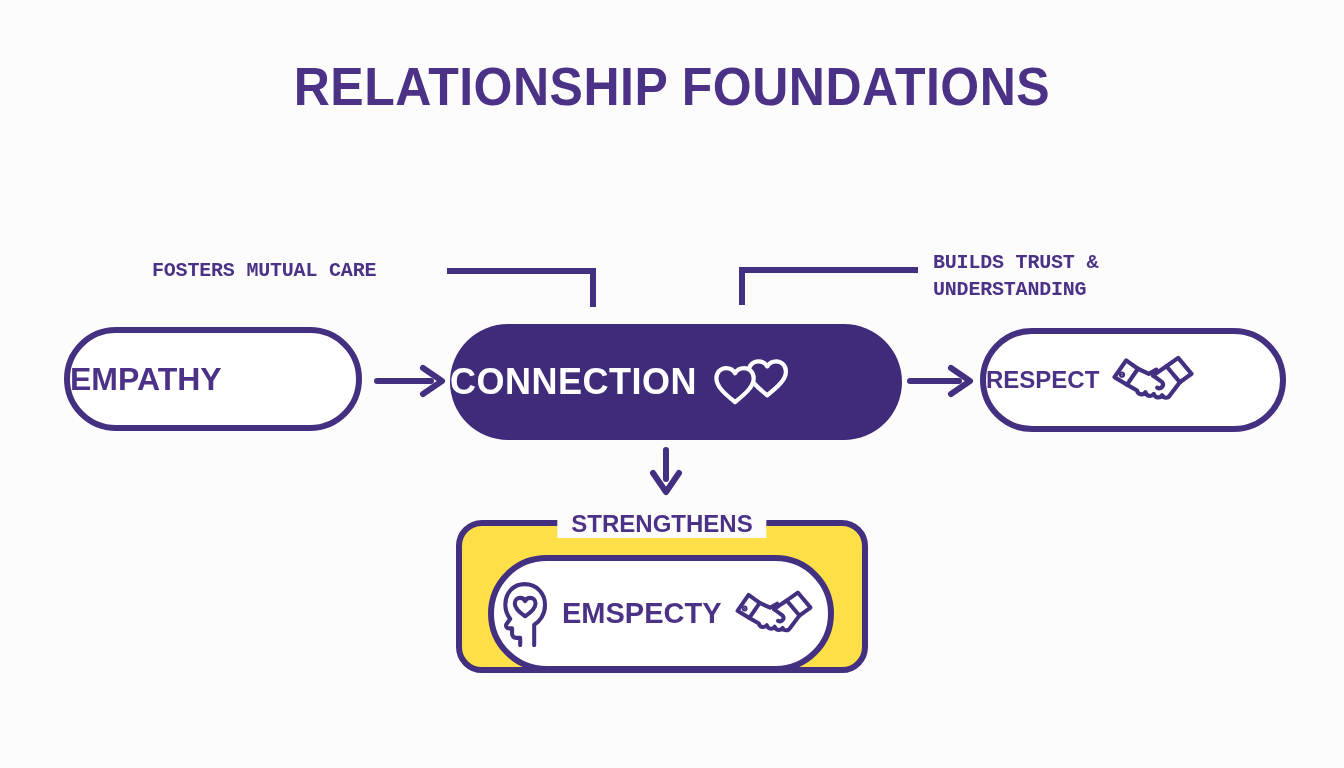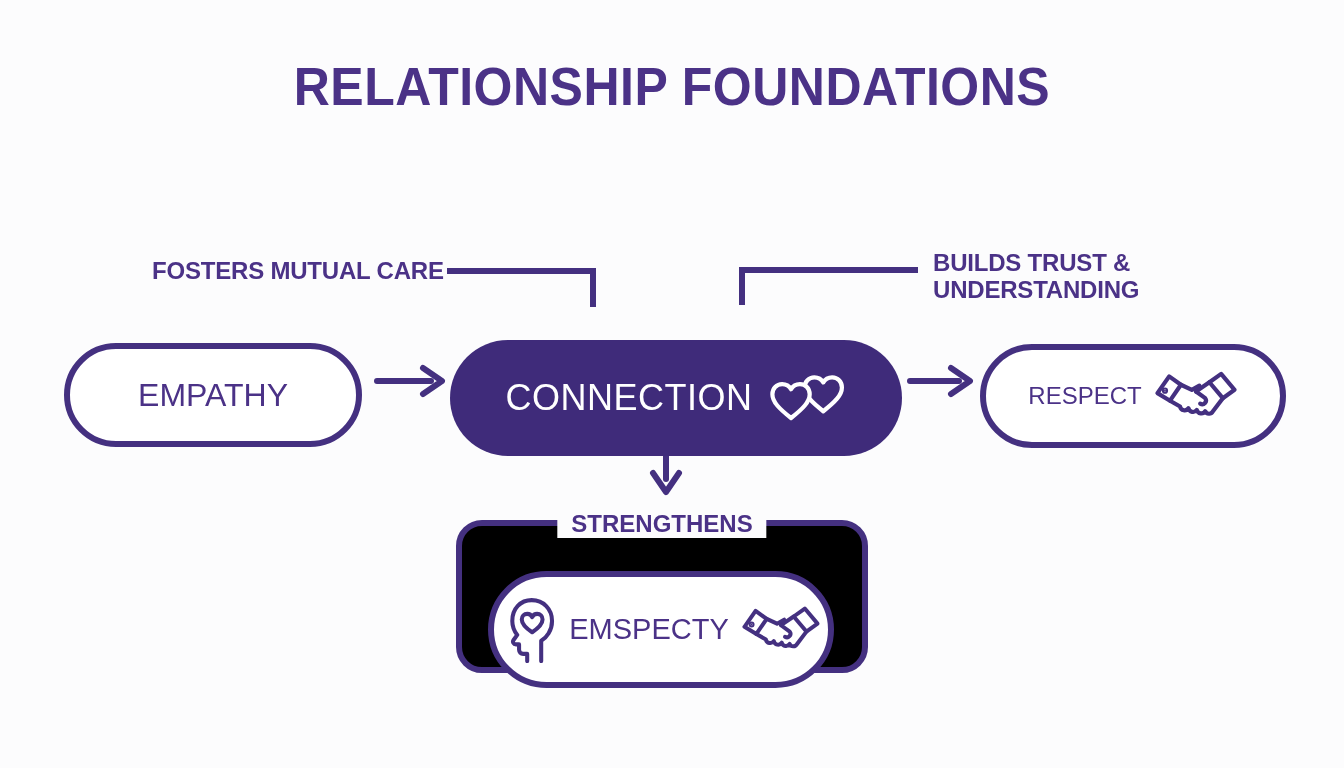--- a/index.html
+++ b/index.html
@@ -27,40 +27,40 @@
     transform:scaleY(1.06);transform-origin:top center;
     white-space:nowrap;
   }
   .conn-overlay{position:absolute;left:0;top:0;width:1344px;height:768px;}
   .conn-overlay path{stroke:var(--ink);fill:none;}
   .elbow{stroke-width:6;}
   .arrow-shaft{stroke-width:6;stroke-linecap:round;}
   .arrow-head{stroke-width:6;stroke-linecap:round;stroke-linejoin:round;}
   .annotation{
     position:absolute;
-    font-size:24px;font-weight:bold;letter-spacing:-.2px;
-    color:var(--text);line-height:28px;white-space:nowrap;
+    font-size:20px;font-weight:bold;letter-spacing:-.2px;
+    color:var(--text);line-height:28px;white-space:nowrap;font-family:Liberation Mono, monospace;
   }
   .annotation.fosters{left:152px;top:257px;}
   .annotation.builds{left:933px;top:249px;line-height:27px;}
   .pill{
     position:absolute;
-    display:flex;align-items:center;justify-content:center;
+    display:flex;align-items:center;
     border-radius:999px;
     color:var(--text);
-    font-weight:normal;white-space:nowrap;margin-top:16px;
+    font-weight:bold;white-space:nowrap;
   }
   .pill.outline{border:6px solid var(--ink);background:#fff;}
   .pill.filled{background:var(--node-fill);color:var(--node-text);}
   .pill-empathy{left:64px;top:327px;width:298px;height:104px;font-size:32px;}
   .pill-connection{left:450px;top:324px;width:452px;height:116px;font-size:36px;letter-spacing:.5px;gap:16px;}
   .pill-respect{left:980px;top:328px;width:306px;height:104px;font-size:24px;gap:12px;}
   .strengthens-box{
     position:absolute;left:456px;top:520px;width:412px;height:153px;
-    border:6px solid var(--ink);border-radius:26px;background:#000000;
+    border:6px solid var(--ink);border-radius:26px;background:#fde047;
   }
   .strengthens-label{
     position:absolute;top:-16px;left:50%;transform:translateX(-50%);
     background:var(--background);padding:0 14px;
     font-size:24px;font-weight:bold;color:var(--text);
     line-height:28px;white-space:nowrap;
   }
   .pill-combined{left:26px;top:29px;width:346px;height:117px;font-size:29px;gap:12px;}
   .icon{display:block;color:var(--ink);}
   .icon-hearts{color:#ffffff;}

